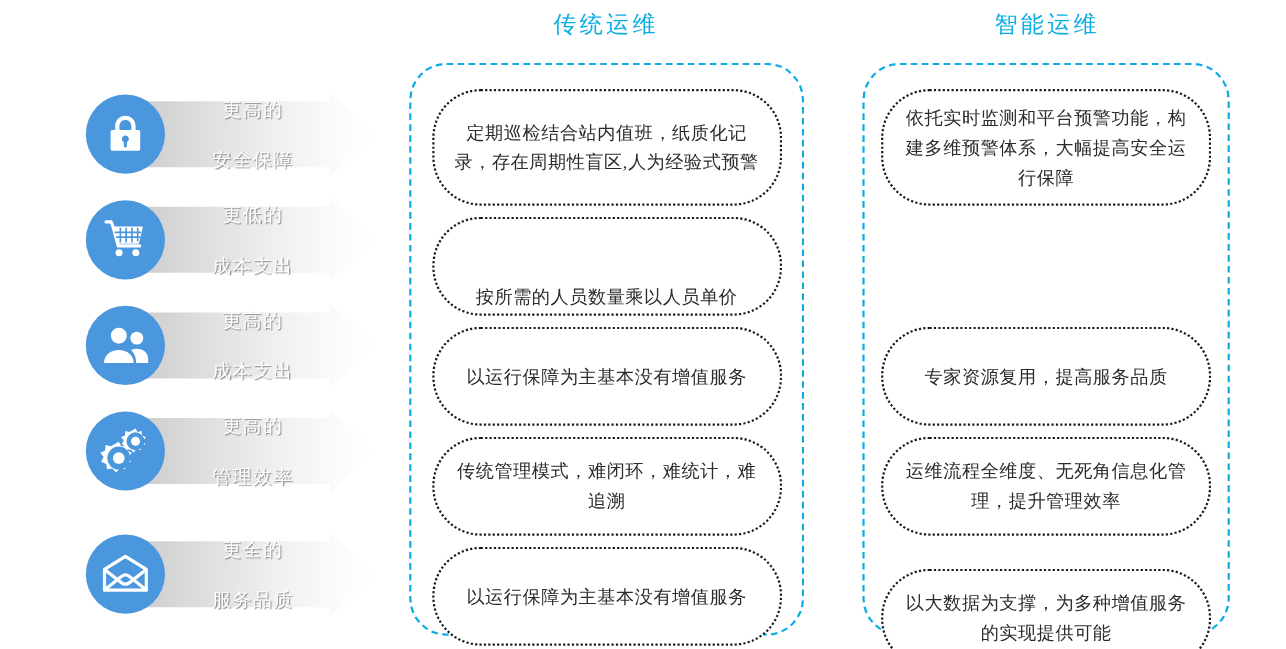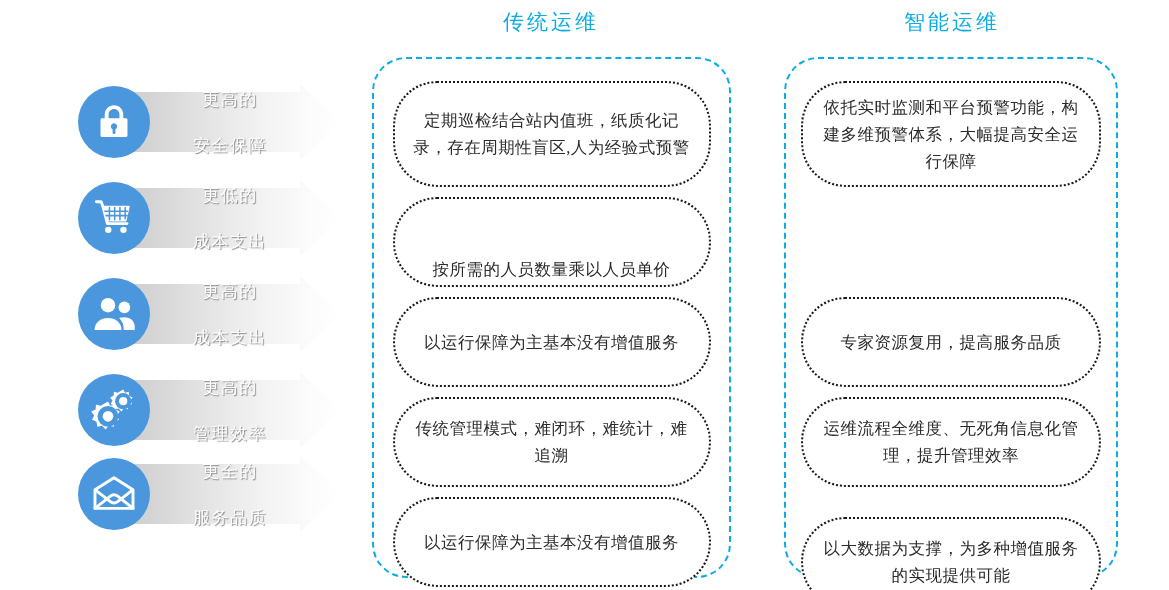--- a/index.html
+++ b/index.html
@@ -192,21 +192,21 @@
             <circle cx="0" cy="0" r="2.3" fill="#ffffff"></circle>
           </g>
           <g transform="translate(9.6,16.6)">
             <path d="M0,-8.4 l1.3,2.4 2.7,-.7 .2,2.8 2.5,1.2 -1.7,2.15 1.25,2.5 -2.6,1.1 -.4,2.75 -2.75,-.45 -1.9,2.05 -1.9,-2.05 -2.75,.45 -.4,-2.75 -2.6,-1.1 1.25,-2.5 -1.7,-2.15 2.5,-1.2 .2,-2.8 2.7,.7z"></path>
             <circle cx="0" cy="0" r="5.9" fill="#4a97dd"></circle>
             <circle cx="0" cy="0" r="3.0" fill="#ffffff"></circle>
           </g>
         </svg>
       </div>
     </div>
-    <div class="arrow-row" style="top: 456px;">
+    <div class="arrow-row" style="top: 484px;">
       <div class="arrow-shape"></div>
       <div class="arrow-label">
         <span>更全的</span>
         <span>服务品质</span>
       </div>
       <div class="icon-circle">
         <svg width="46" height="40" viewBox="0 0 30 24" fill="none" stroke="#ffffff" stroke-width="1.9" stroke-linejoin="round" stroke-linecap="round">
           <path d="M2.6 21.4V9.2L15 1.4l12.4 7.8v12.2z"></path>
           <path d="M2.6 21.4l10.0-8.0c1.4-1.1 3.4-1.1 4.8 0l10.0 8.0"></path>
           <path d="M2.6 9.2l10.0 8.0c1.4 1.1 3.4 1.1 4.8 0l10.0-8.0" opacity="0"></path>

